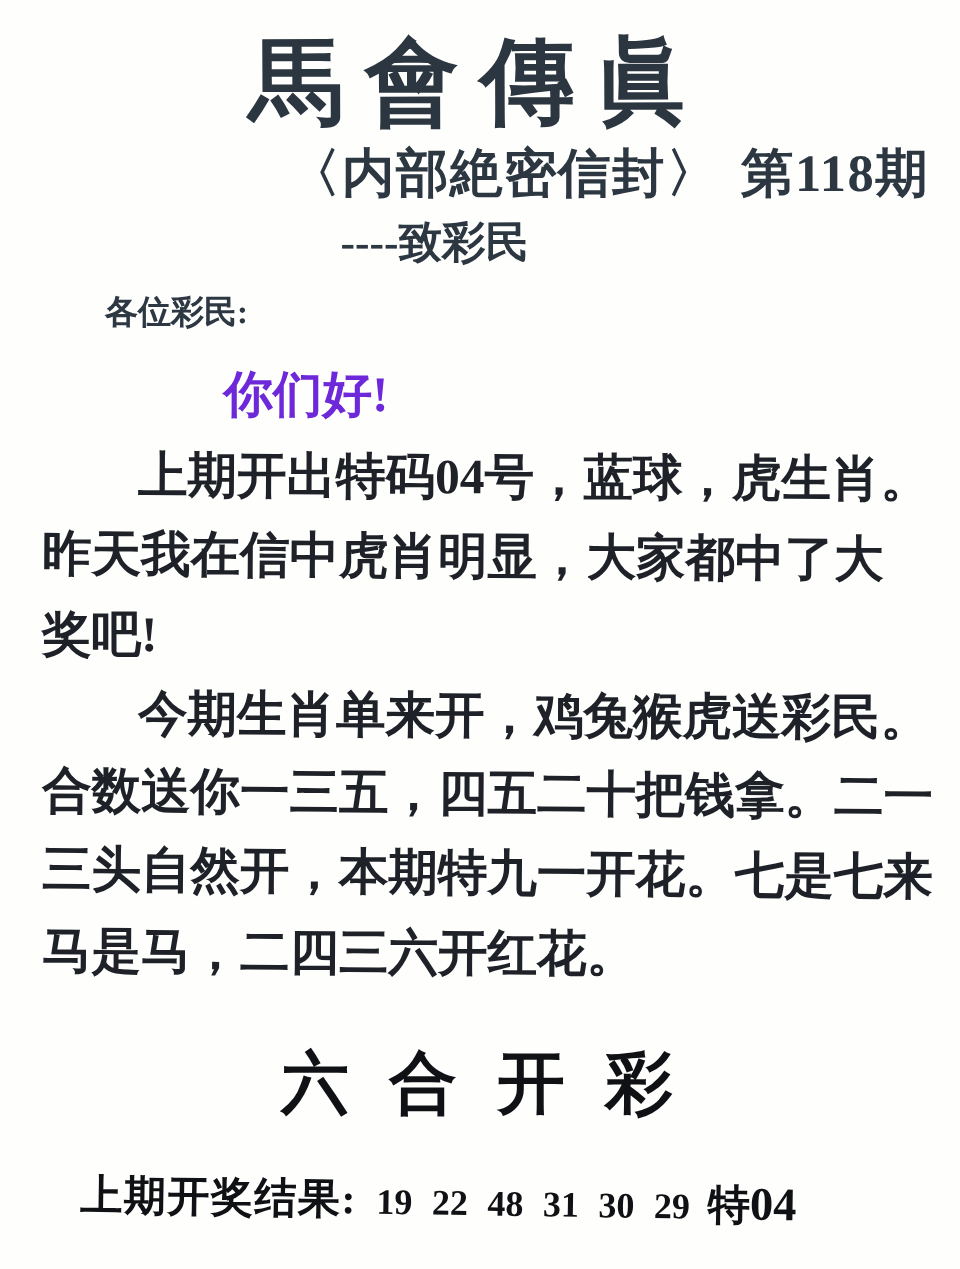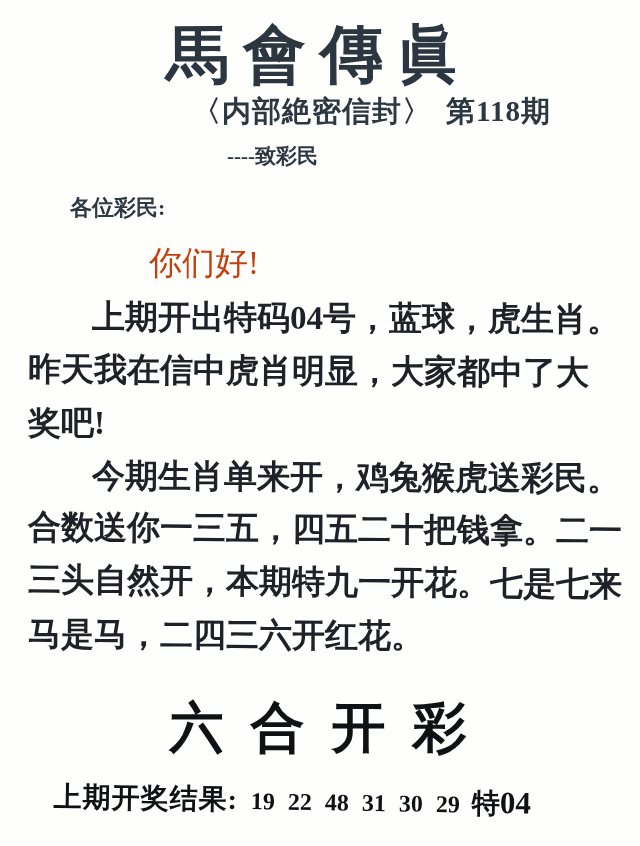--- a/index.html
+++ b/index.html
@@ -25,48 +25,48 @@
     text-align: center;
     font-size: 63px;
     font-weight: bold;
     letter-spacing: 14px;
     color: #2b3640;
     transform: rotate(-0.2deg);
   }
   .subtitle {
     top: 92px;
     left: 192px;
-    font-size: 29px;
+    font-size: 35px;
     font-weight: bold;
     color: #2c3742;
     letter-spacing: 1px;
   }
   .subtitle .issue { margin-left: 14px; }
   .dedication {
     top: 142px;
     left: 227px;
-    font-size: 21px;
+    font-size: 29px;
     font-weight: bold;
     color: #2c3742;
   }
 
   
   .salutation {
     top: 193px;
     left: 70px;
     font-size: 22px;
     font-weight: bold;
     color: #2d3843;
   }
   .greeting {
     top: 241px;
     left: 149px;
     font-size: 33px;
-    font-weight: normal;
-    color: #c2410c;
+    font-weight: bold;
+    color: #6d28d9;
   }
   .bline {
     left: 28px;
     font-size: 33px;
     font-weight: bold;
     color: #1e2127;
     letter-spacing: 0px;
   }
   .indent { padding-left: 64px; }
   .l0 { top: 296px; transform: rotate(0.3deg); }
@@ -76,21 +76,21 @@
   .l4 { top: 507px; transform: rotate(0.4deg); }
   .l5 { top: 560px; transform: rotate(0.5deg); }
   .l6 { top: 613px; transform: rotate(0.3deg); }
 
   
   .result-heading {
     top: 692px;
     left: 0;
     width: 636px;
     text-align: center;
-    font-size: 54px;
+    font-size: 45px;
     font-weight: bold;
     letter-spacing: 27px;
     text-indent: 27px;
     color: #101114;
   }
   .result-line {
     top: 778px;
     left: 54px;
     color: #101114;
     transform: rotate(0.9deg);

